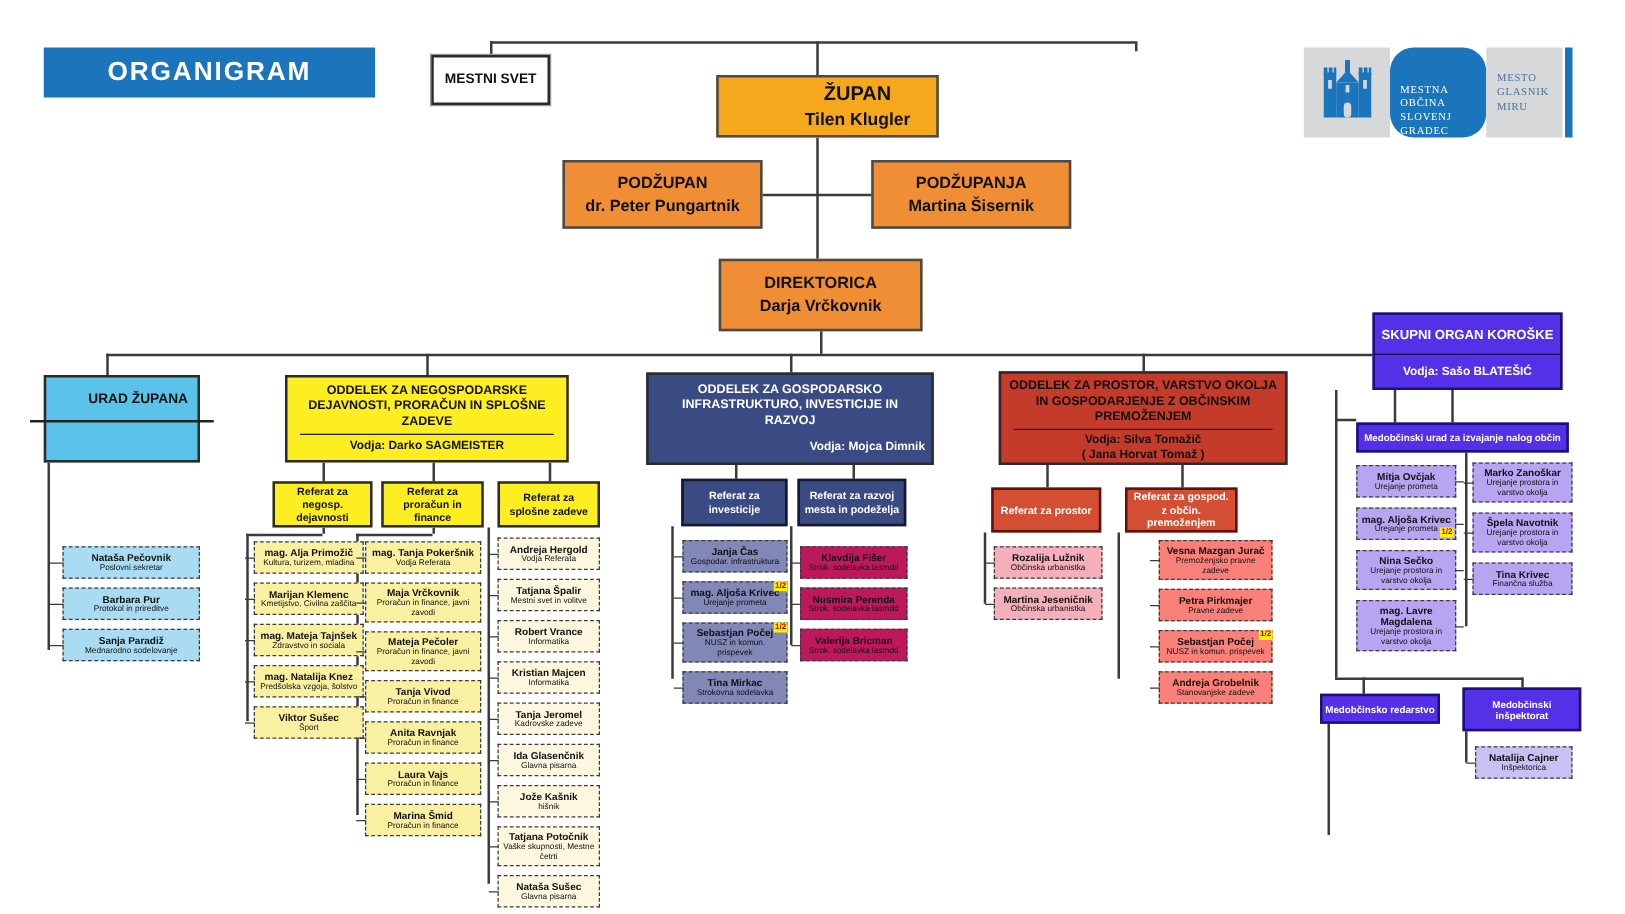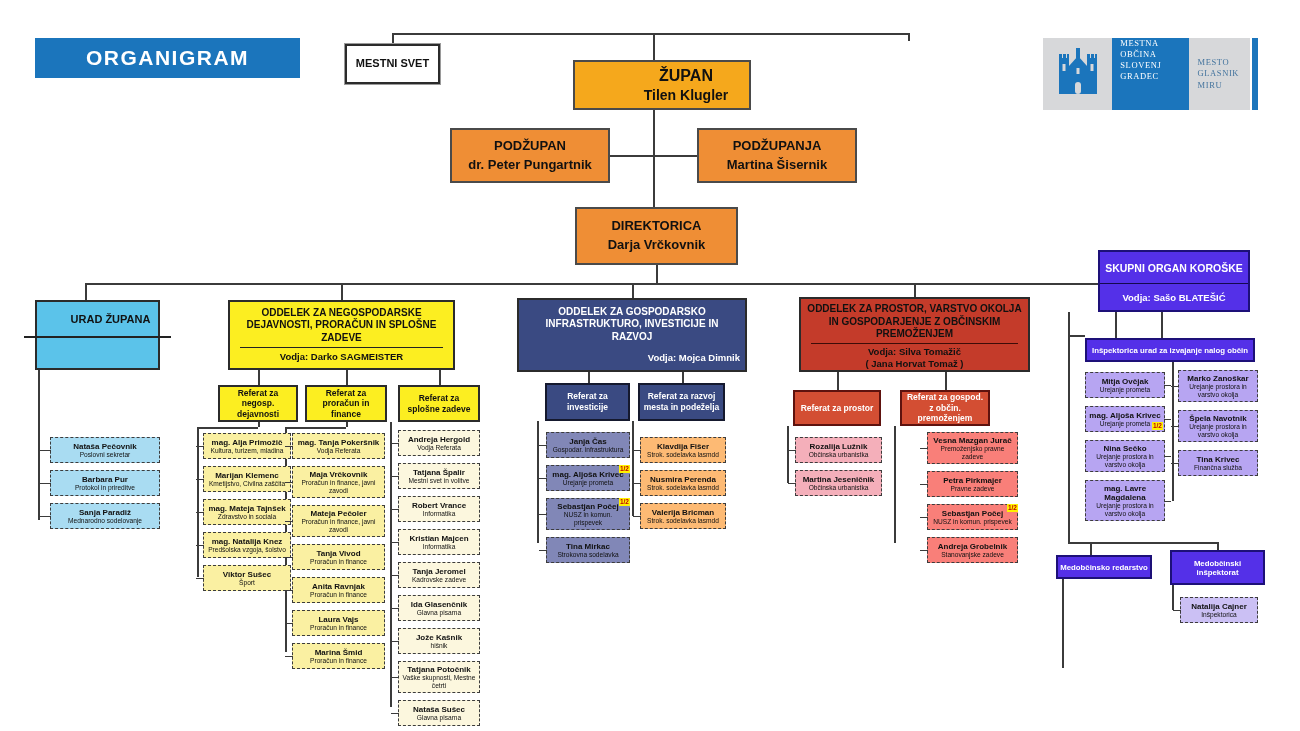--- a/index.html
+++ b/index.html
@@ -44,33 +44,33 @@
   .p-name{font-weight:bold;font-size:8px;line-height:1.15;}
   .p-role{font-size:6.6px;line-height:1.2;}
   .pcol .pbox::before{content:'';position:absolute;left:-8px;top:50%;width:8px;border-top:1.5px solid #3b3b3b;}
   .pcol.w12 .pbox::before{left:-12px;width:12px;}
   .pcol.w11 .pbox::before{left:-11px;width:11px;}
   .pcol.stub-right .pbox::before{left:auto;right:-7px;width:7px;}
   .c-lblue .pbox{background:#A9DCF2;}
   .c-yel .pbox{background:#FAF0A2;}
   .c-cream .pbox{background:#FCF7DE;}
   .c-slate .pbox{background:#8187B7;}
-  .c-lav .pbox{background:#fdba74;}
+  .c-lav .pbox{background:#be185d;}
   .c-pink .pbox{background:#F4AFBA;}
   .c-salmon .pbox{background:#F97F79;}
   .c-purp .pbox{background:#B7A5F2;}
   .c-pale .pbox{background:#E7E2F9;}
   .c-ins .pbox{background:#CBC0F4;}
   .tag12{position:absolute;top:-1px;right:-1px;background:#FFF200;color:#C00000;
          font-weight:bold;font-size:6.5px;line-height:1.2;padding:0 1px;}
   .tag-br{top:auto;bottom:1px;right:1px;}
   
   .logo{position:absolute;left:1043px;top:38px;width:215px;height:72px;display:flex;z-index:2;}
   .logo-gray{background:#D7D8DA;width:70px;height:72px;display:flex;align-items:center;justify-content:center;}
-  .logo-blue{background:#1B75BC;width:77px;height:72px;display:flex;align-items:flex-start;padding-left:8px;box-sizing:border-box;}
+  .logo-blue{background:#1B75BC;width:77px;height:72px;display:flex;align-items:flex-end;padding-left:8px;box-sizing:border-box;border-radius:19px;}
   .logo-org{color:#fff;font-family:"Liberation Serif",serif;font-size:8.5px;line-height:1.3;letter-spacing:.6px;}
   .logo-motto-wrap{background:#D7D8DA;width:62px;height:72px;display:flex;align-items:center;padding-left:9px;box-sizing:border-box;}
   .logo-motto{color:#44749E;font-family:"Liberation Serif",serif;font-size:8.5px;line-height:1.3;letter-spacing:.6px;}
   .logo-bar{background:#1B75BC;width:6px;height:72px;margin-left:2px;}
 </style>
 </head>
 <body>
 
 <div id="stage">
 
@@ -166,21 +166,21 @@
   </div>
 
   <div class="box ref yellow" style="left:218px;top:385px;width:80px;height:37px;">Referat za negosp. dejavnosti</div>
   <div class="box ref yellow" style="left:305px;top:385px;width:82px;height:37px;">Referat za proračun in finance</div>
   <div class="box ref yellow" style="left:398px;top:385px;width:82px;height:37px;">Referat za splošne zadeve</div>
   <div class="box ref ref-dblue" style="left:545px;top:383px;width:85px;height:38px;">Referat za investicije</div>
   <div class="box ref ref-dblue" style="left:638px;top:383px;width:87px;height:38px;">Referat za razvoj mesta in podeželja</div>
   <div class="box ref ref-red" style="left:793px;top:390px;width:88px;height:36px;">Referat za prostor</div>
   <div class="box ref ref-red" style="left:900px;top:390px;width:90px;height:36px;">Referat za gospod. z občin. premoženjem</div>
 
-  <div class="box purple pbar" style="left:1085px;top:338px;width:170px;height:24px;">Inšpektorica urad za izvajanje nalog občin</div>
+  <div class="box purple pbar" style="left:1085px;top:338px;width:170px;height:24px;">Medobčinski urad za izvajanje nalog občin</div>
   <div class="box purple pbar" style="left:1056px;top:555px;width:96px;height:24px;">Medobčinsko redarstvo</div>
   <div class="box purple pbar" style="left:1170px;top:550px;width:95px;height:35px;">Medobčinski inšpektorat</div>
 
   <div class="pcol c-lblue w12" style="left:50px;top:437px;width:110px;">
       <div class="pbox">
         <div class="p-name">Nataša Pečovnik</div>
         <div class="p-role">Poslovni sekretar</div>
       </div>
       <div class="pbox">
         <div class="p-name">Barbara Pur</div>

